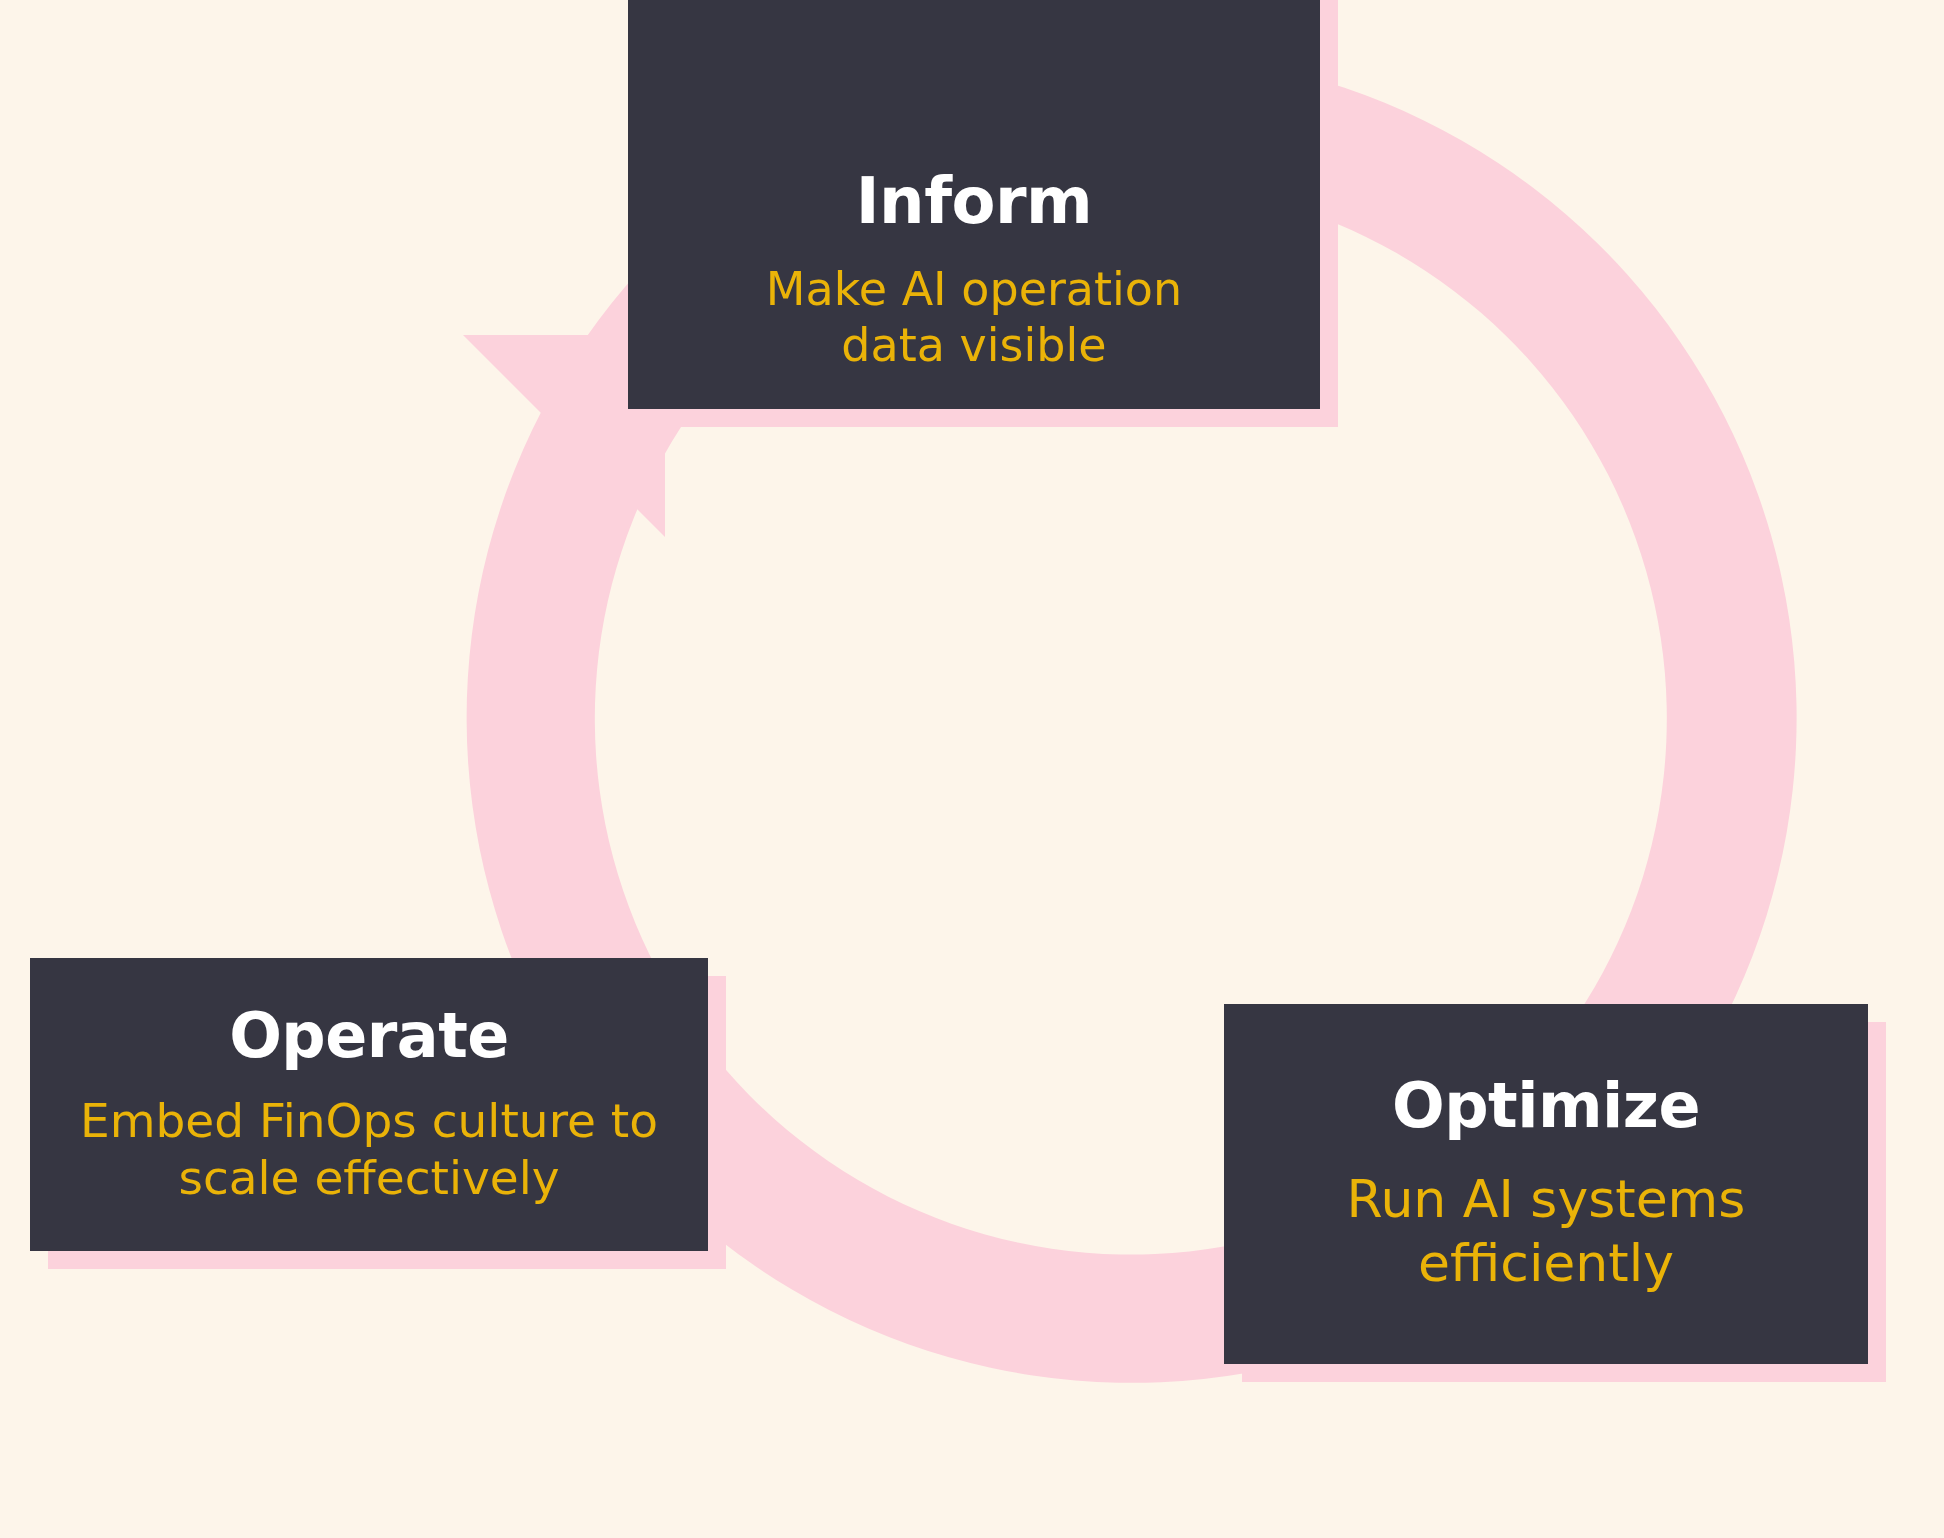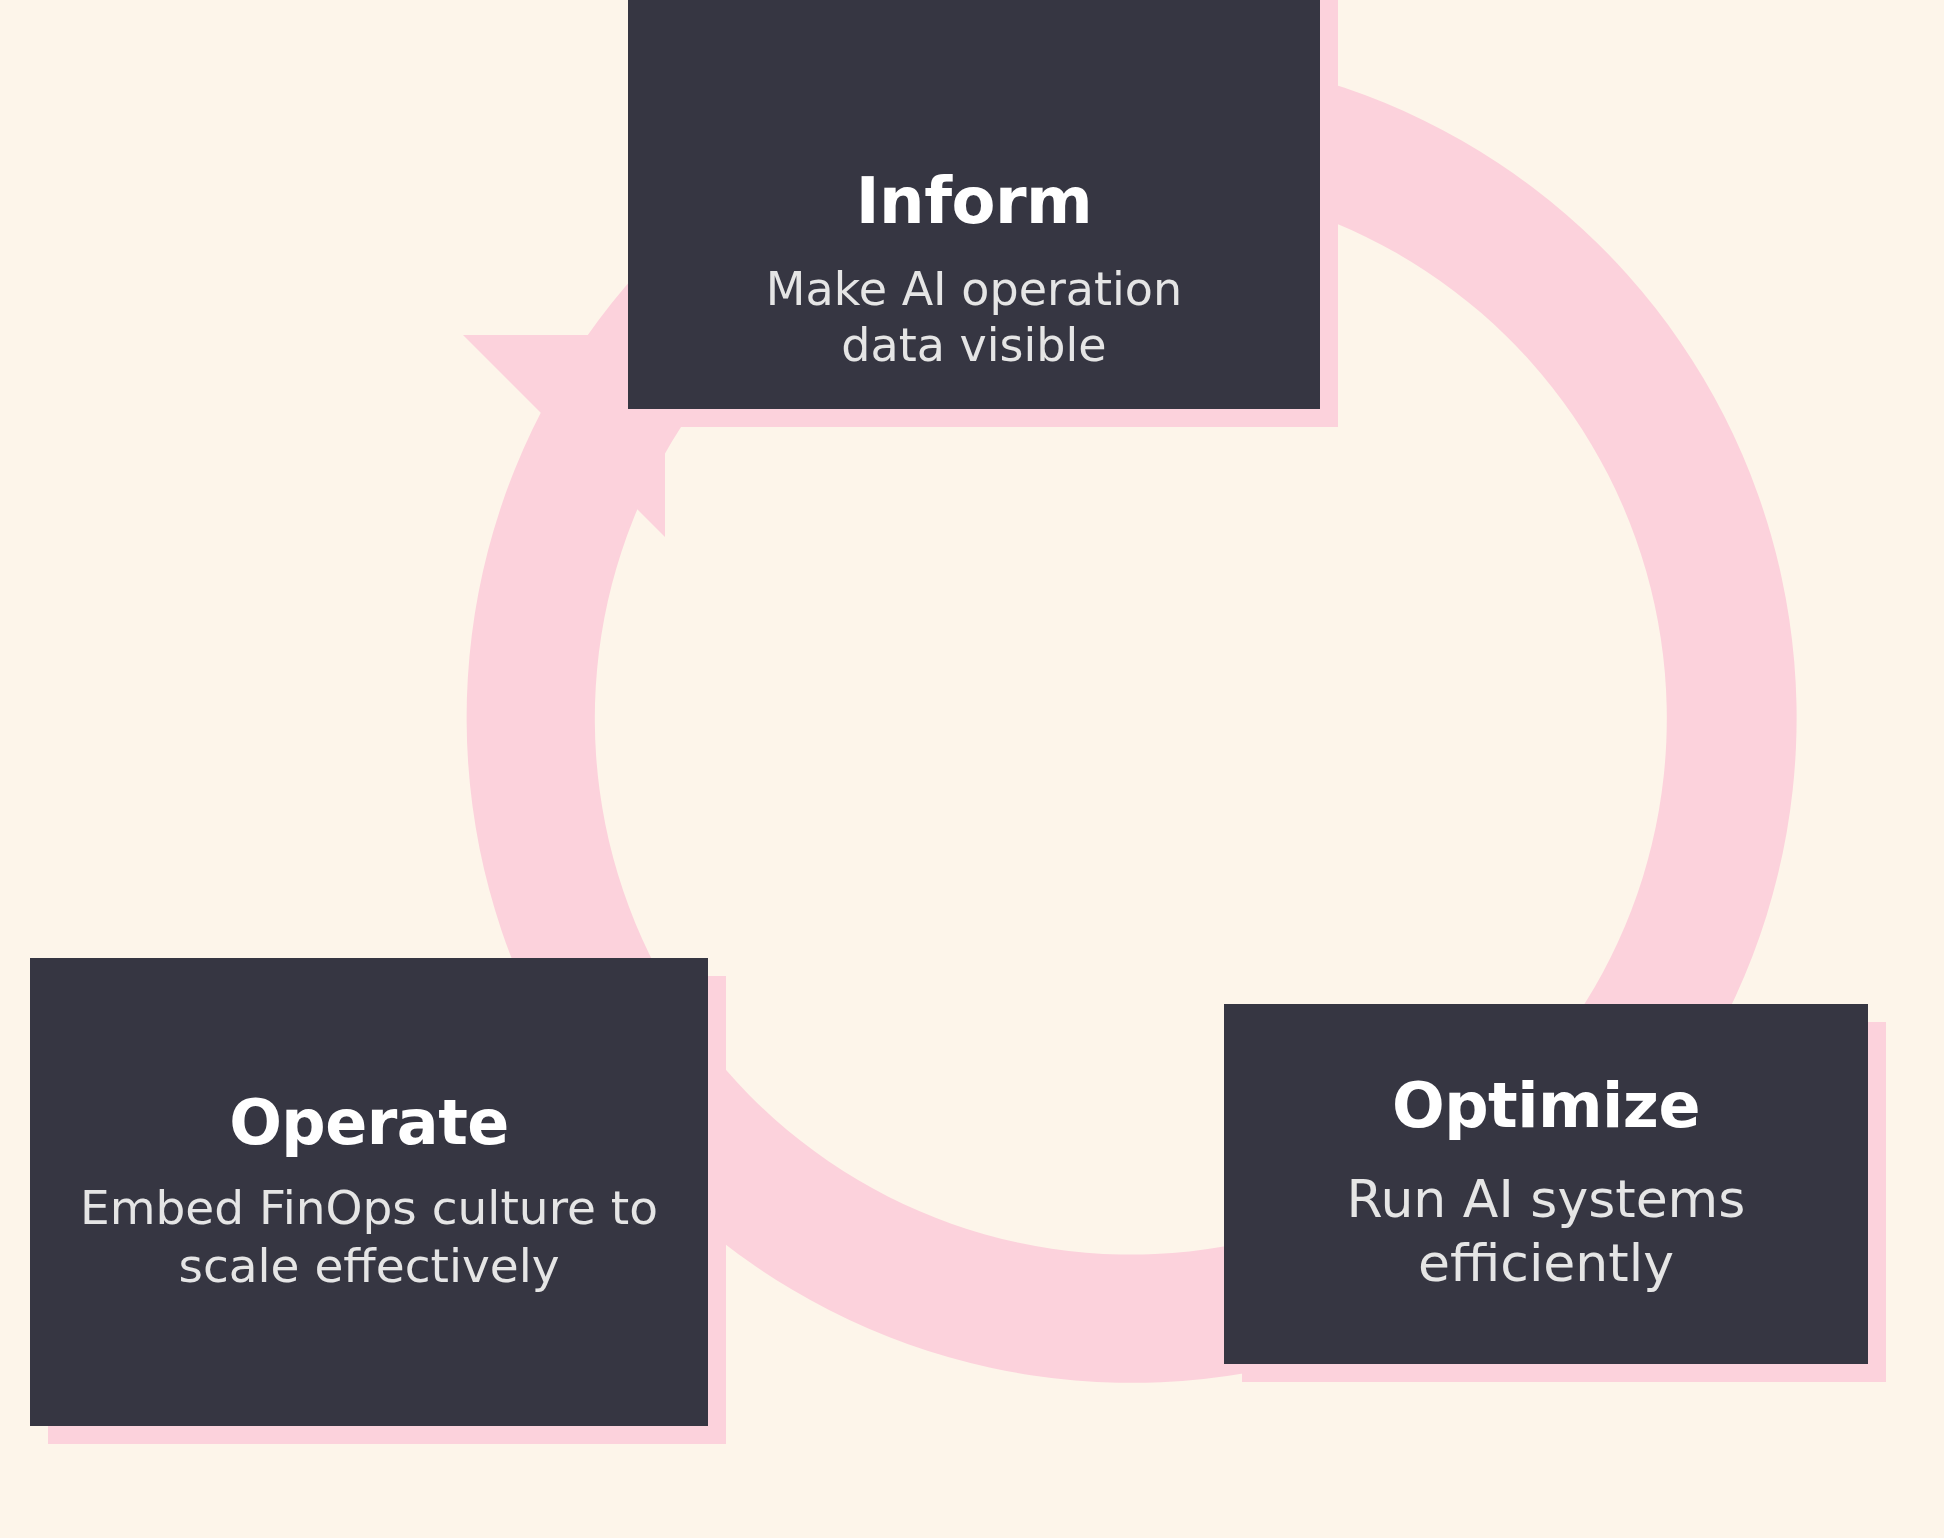--- a/index.html
+++ b/index.html
@@ -56,21 +56,21 @@
   .node-title {
     color: #FFFFFF;
     font-weight: bold;
     font-size: 62px;
     line-height: 1.05;
     letter-spacing: -0.5px;
     text-align: center;
     margin: 0;
   }
   .node-desc {
-    color: #e5e5e5;
+    color: #eab308;
     font-weight: 400;
     font-size: 46px;
     line-height: 1.22;
     text-align: center;
     margin: 0;
     margin-top: 26px;
     white-space: pre-line;
   }
 
   
@@ -84,21 +84,21 @@
     justify-content: flex-end;
     padding-bottom: 36px;
   }
   #node-inform .node-title { font-size: 64px; }
 
   
   #node-operate {
     left: 30px;
     top: 920px;
     width: 678px;
-    height: 468px;
+    height: 293px;
   }
   #node-operate .node-title { font-size: 62px; }
   #node-operate .node-desc { font-size: 47px; margin-top: 24px; }
 
   
   #node-optimize {
     left: 1224px;
     top: 966px;
     width: 644px;
     height: 360px;

